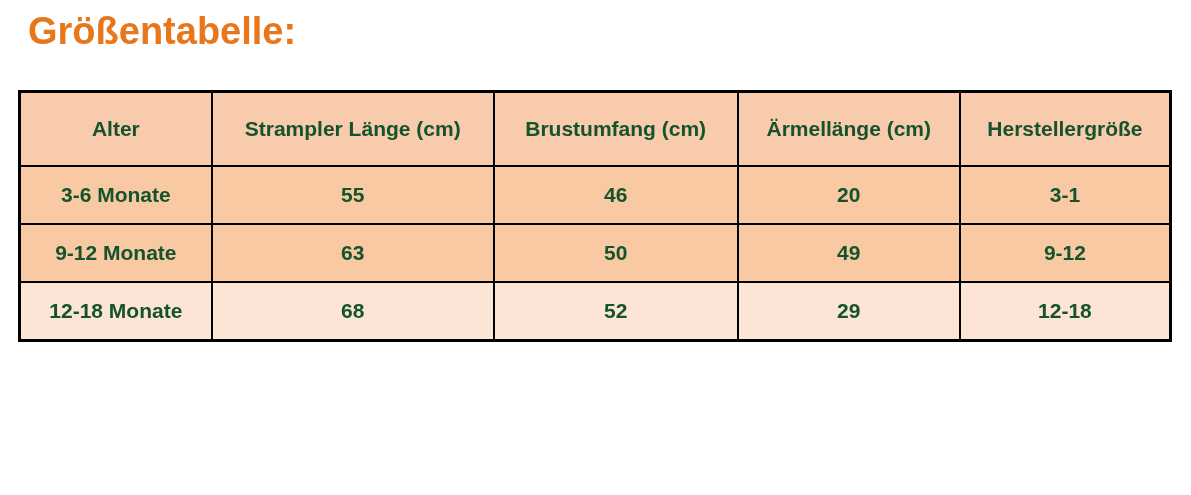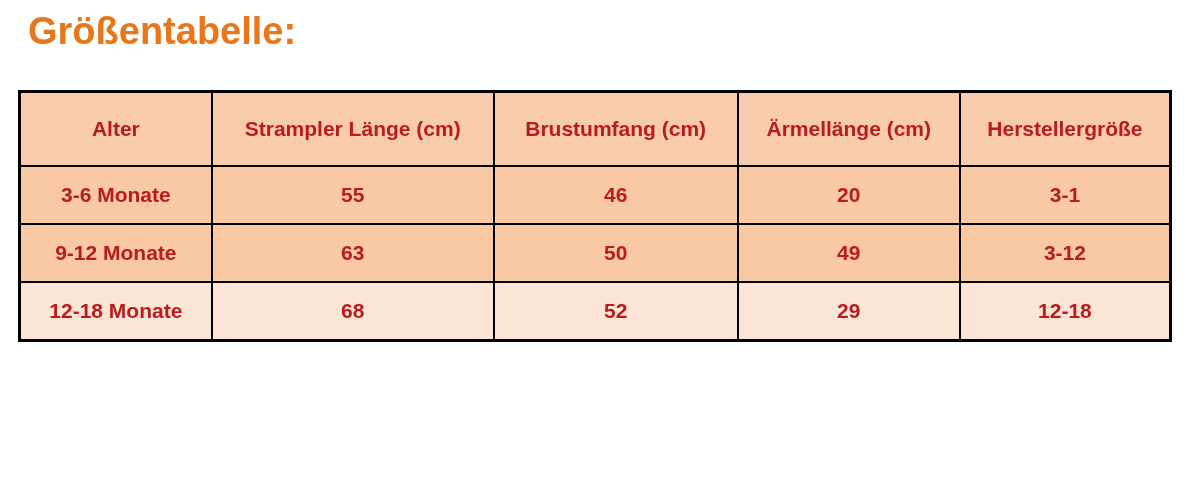--- a/index.html
+++ b/index.html
@@ -40,21 +40,21 @@
   table.size-table col.c2 { width: 24.5%; }
   table.size-table col.c3 { width: 21.2%; }
   table.size-table col.c4 { width: 19.3%; }
   table.size-table col.c5 { width: 18.3%; }
   table.size-table th,
   table.size-table td {
     border: 2px solid var(--border-color, #000);
     text-align: center;
     vertical-align: middle;
     font-weight: bold;
-    color: #b91c1c;
+    color: #14532d;
     font-size: 21px;
     padding: 0 4px;
     overflow: hidden;
     white-space: nowrap;
   }
   table.size-table thead th {
     background: var(--header-bg, #F8CBAD);
     height: 72px;
   }
   table.size-table tbody td {
@@ -92,21 +92,21 @@
           <td>55</td>
           <td>46</td>
           <td>20</td>
           <td>3-1</td>
         </tr>
         <tr class="even">
           <td>9-12 Monate</td>
           <td>63</td>
           <td>50</td>
           <td>49</td>
-          <td>3-12</td>
+          <td>9-12</td>
         </tr>
         <tr class="odd">
           <td>12-18 Monate</td>
           <td>68</td>
           <td>52</td>
           <td>29</td>
           <td>12-18</td>
         </tr>
       </tbody>
   </table>

